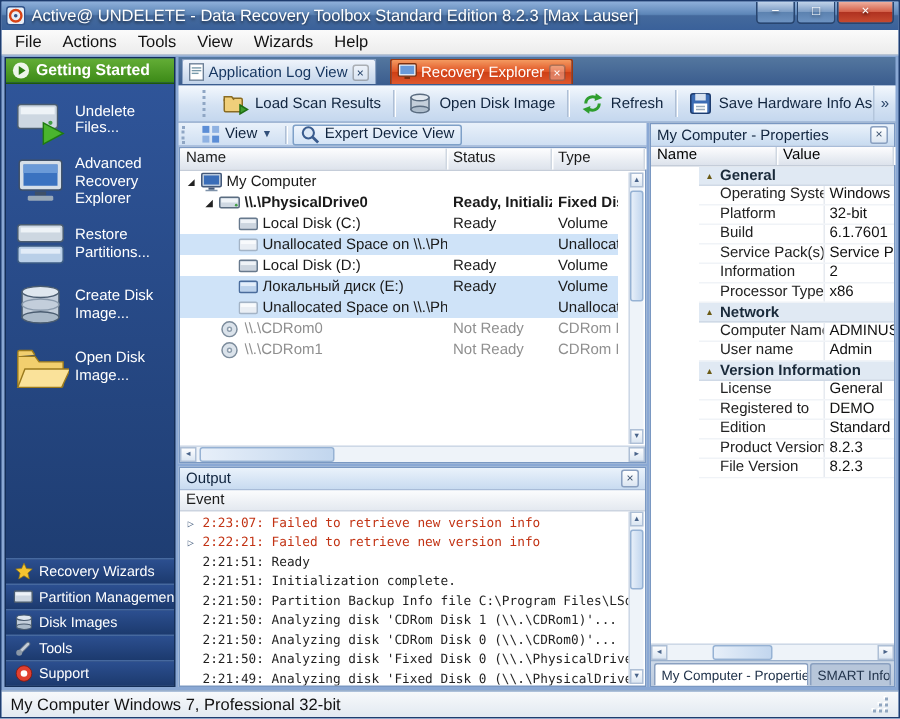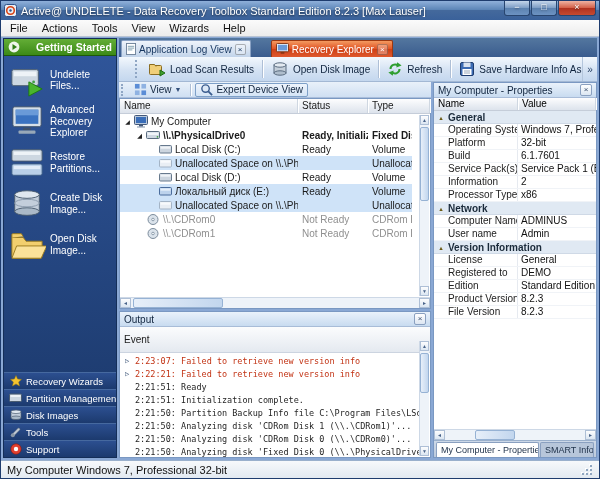--- a/index.html
+++ b/index.html
@@ -18,35 +18,35 @@
 
   
   .menubar{height:17px;flex:none;display:flex;align-items:center;background:linear-gradient(#fbfbfb,#ececec);border-bottom:1px solid #b8c4d4;color:#111;padding-left:2px;}
   .menu-item{padding:1px 7px;cursor:default;}
 
   
   .body{flex:1;display:flex;gap:2px;padding:1px 2px 2px;min-height:0;}
 
   
   .sidebar{width:114px;flex:none;display:flex;flex-direction:column;background:linear-gradient(180deg,#30569b,#1a3768);border:1px solid #142e58;min-height:0;}
-  .sb-header{height:17px;flex:none;display:flex;align-items:center;gap:16px;padding:0 4px;
+  .sb-header{height:17px;flex:none;display:flex;align-items:center;gap:4px;padding:0 4px;
     background:linear-gradient(#63ad36,#3c8a17);color:#fff;font-weight:bold;font-size:10.5px;border-bottom:1px solid #1e5a08;}
   .sb-items{flex:1;display:flex;flex-direction:column;gap:7px;padding:7px 3px;min-height:0;overflow:hidden;}
   .sb-item{display:flex;align-items:center;gap:3px;color:#fff;font-size:10px;line-height:1.15;cursor:default;}
   .sb-ico{width:40px;flex:none;display:flex;justify-content:center;}
   .sb-sections{flex:none;display:flex;flex-direction:column;}
   .sb-section{height:17px;display:flex;align-items:center;gap:4px;padding:0 5px;color:#fff;font-size:9.5px;white-space:nowrap;overflow:hidden;
     background:linear-gradient(#2c4f90,#1c3a6e);border-top:1px solid #46699f;cursor:default;}
   .sb-sico{width:13px;flex:none;display:flex;justify-content:center;}
 
   
   .main{flex:1;display:flex;flex-direction:column;min-width:0;min-height:0;}
 
   
-  .tabbar{height:19px;flex:none;display:flex;align-items:flex-end;gap:20px;padding:1px 2px 0;background:linear-gradient(#54779f,#3a5c8e);}
+  .tabbar{height:19px;flex:none;display:flex;align-items:flex-start;gap:9px;padding:1px 2px 11px;background:linear-gradient(#54779f,#3a5c8e);}
   .tab{height:17px;display:flex;align-items:center;gap:3px;padding:0 4px;border:1px solid #8aa2c4;border-bottom:none;border-radius:2px 2px 0 0;
     background:linear-gradient(#eff4fb,#c2d4ea);color:#15355f;font-size:10px;white-space:nowrap;cursor:default;}
   .tab.active{background:linear-gradient(#f49a60,#e05526 48%,#ce4015 52%,#df582d);color:#fff;border-color:#9c3810;}
   .tab-x{width:11px;height:11px;flex:none;border:1px solid rgba(0,0,0,.28);border-radius:2px;background:rgba(255,255,255,.3);
     font-size:8px;line-height:9px;text-align:center;color:inherit;}
   .tab-x::before{content:"×";}
   .tab-ico{display:flex;}
 
   
   .toolbar{height:25px;flex:none;display:flex;align-items:center;background:linear-gradient(#f3f8fd,#d4e2f3 55%,#c4d7ee);
@@ -109,35 +109,35 @@
   .strack{flex:1;position:relative;}
   .sthumb{position:absolute;background:linear-gradient(90deg,#e7eff9,#c2d6ee);border:1px solid #96b2d4;border-radius:2px;}
   .vscroll .sthumb{left:0;right:0;top:2px;height:74px;}
   .hscroll{height:11px;flex:none;display:flex;background:#eef3f9;border-top:1px solid #cdd8e6;}
   .hscroll .sbtn{width:11px;height:100%;line-height:9px;}
   .hscroll .strack{flex:1;}
   .hscroll .sthumb{top:0;bottom:0;left:2px;width:90px;}
 
   
   .output-panel{flex:1;margin-top:2px;position:relative;}
-  .out-colheader{height:26px;flex:none;display:flex;align-items:center;padding:0 4px;font-size:10px;color:#1a1a1a;
+  .out-colheader{height:14px;flex:none;display:flex;align-items:center;padding:0 4px;font-size:10px;color:#1a1a1a;
     background:linear-gradient(#fbfcfd,#e4e9f0);border-bottom:1px solid #ccd4e0;}
   .out-rows{flex:1;overflow:hidden;font-family:"DejaVu Sans Mono",monospace;font-size:8.5px;color:#1f1f1f;padding:1px 10px 0 5px;}
   .out-row{height:13px;display:flex;align-items:center;white-space:nowrap;overflow:hidden;cursor:default;}
   .out-row.err{color:#c23314;}
   .out-arrow{flex:none;width:10px;font-size:7px;color:#3a5376;}
   .out-arrow.exp::before{content:"▷";}
 
   
   .rightcol{width:164px;flex:none;}
   .props-colheader{height:13px;flex:none;display:flex;background:linear-gradient(#fdfdfe,#e9edf3 60%,#dde3ec);border-bottom:1px solid #c5cdd9;font-size:10px;}
   .ph{padding:0 4px;border-right:1px solid #cfd7e1;box-shadow:1px 0 0 #fff;overflow:hidden;}
   .ph-name{width:84px;flex:none;}
   .ph-value{flex:1;}
-  .props-rows{flex:none;overflow:hidden;font-size:10px;}
+  .props-rows{flex:none;overflow:hidden;font-size:10px;margin-left:32px;}
   .prop-group{height:13px;display:flex;align-items:center;gap:3px;padding-left:3px;font-weight:bold;color:#1a2a3a;
     background:#e0e9f3;border-bottom:1px solid #cfd9e6;cursor:default;}
   .pg-exp{font-size:6px;color:#6a5a14;width:8px;text-align:center;}
   .pg-exp::before{content:"▴";}
   .prop-row{height:13px;display:flex;border-bottom:1px solid #f0f3f7;cursor:default;}
   .prop-name{width:84px;flex:none;padding-left:14px;color:#222;border-right:1px solid #e6eaf0;overflow:hidden;white-space:nowrap;}
   .prop-value{flex:1;padding-left:3px;color:#111;overflow:hidden;white-space:nowrap;}
   .props-fill{flex:1;}
   .props-tabs{height:17px;flex:none;display:flex;align-items:flex-end;gap:1px;background:linear-gradient(#cdd9e8,#bccadd);border-top:1px solid #9ab0cc;padding:1px 2px 0;}
   .ptab{height:15px;display:flex;align-items:center;padding:0 4px;font-size:9px;border:1px solid #8aa0c0;border-bottom:none;border-radius:2px 2px 0 0;

